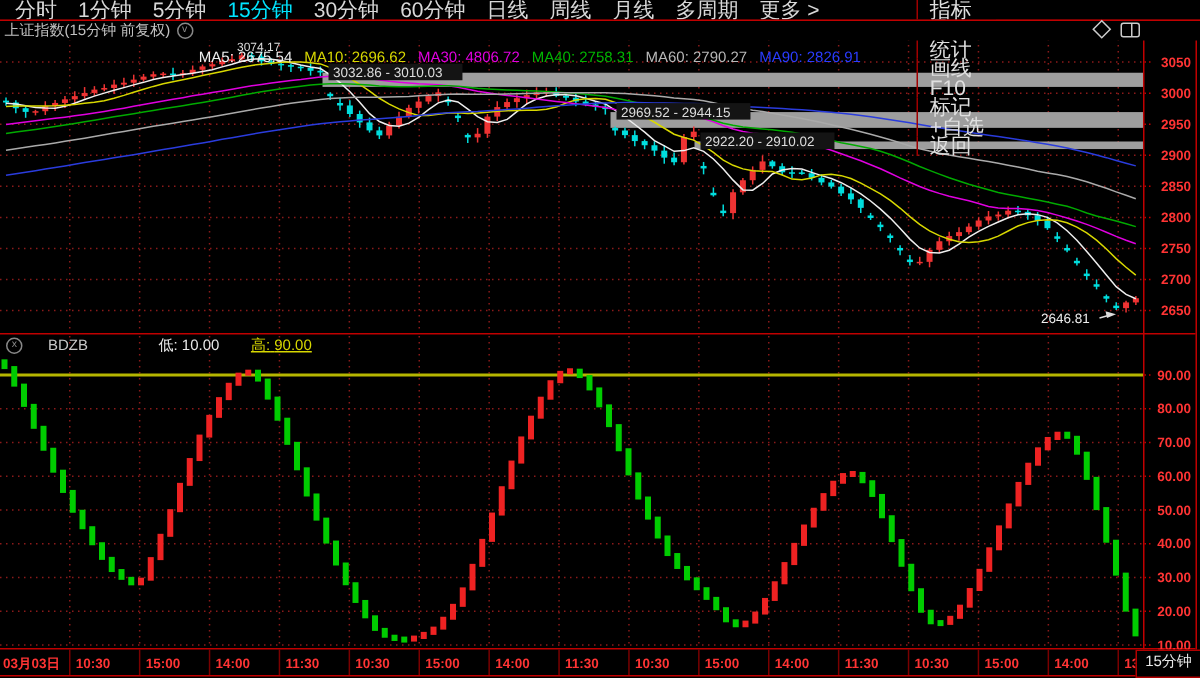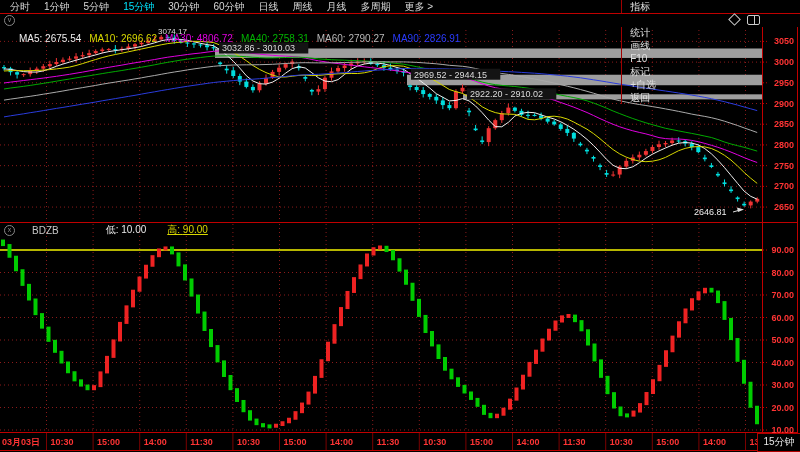--- a/index.html
+++ b/index.html
@@ -1,20 +1,20 @@
 <!DOCTYPE html>
 <html><head>
 <meta charset="utf-8">
 <style>
   html,body{margin:0;padding:0;background:#000;}
   body{position:relative;width:800px;height:452px;overflow:hidden;
        font-family:"Liberation Sans",sans-serif;-webkit-font-smoothing:none;}
   #chart-svg{position:absolute;left:0;top:0;z-index:1;}
   .row1{position:absolute;left:0;top:0;width:664px;height:13px;background:#000;z-index:3;
-        display:flex;align-items:flex-start;font-size:10px;line-height:13px;}
+        display:flex;align-items:flex-start;font-size:14px;line-height:13px;}
   .periods{display:flex;gap:0;padding-left:3px;}
   .p-item{color:#d8d8d8;padding:0 7px;cursor:default;white-space:nowrap;}
   .p-item.active{color:#00e5ff;}
   .rbtns{position:absolute;right:0;top:0;height:13px;display:flex;flex-direction:column;}
   .r-btn{color:#e0e0e0;padding:0 8px;border-left:1px solid #a00000;white-space:nowrap;}
   .row2{position:absolute;left:0;top:13px;width:800px;height:13px;background:#000;z-index:3;
         display:flex;align-items:center;font-size:10px;line-height:13px;border-top:1px solid #c00000;}
   .sym-title{color:#c0c0c0;padding-left:3px;white-space:nowrap;}
   .circle-icon{display:inline-block;width:9px;height:9px;border:1px solid #888;border-radius:50%;
         margin:0 4px;color:#888;font-size:7px;line-height:8px;text-align:center;}
@@ -585,20 +585,21 @@
       <span class="r-btn">统计</span>
       <span class="r-btn">画线</span>
       <span class="r-btn">F10</span>
       <span class="r-btn">标记</span>
       <span class="r-btn">+自选</span>
       <span class="r-btn">返回</span>
     </div>
 </div>
 
 <div class="row2">
+  <span class="sym-title">上证指数(15分钟 前复权)</span>
   <span class="circle-icon">v</span>
   <span id="ma-legend" style="display:flex;">
       <span class="ma-item" style="color: rgb(238, 238, 238);">MA5: 2675.54</span>
       <span class="ma-item" style="color: rgb(216, 216, 0);">MA10: 2696.62</span>
       <span class="ma-item" style="color: rgb(224, 0, 224);">MA30: 4806.72</span>
       <span class="ma-item" style="color: rgb(0, 180, 0);">MA40: 2758.31</span>
       <span class="ma-item" style="color: rgb(184, 184, 184);">MA60: 2790.27</span>
       <span class="ma-item" style="color: rgb(42, 60, 255);">MA90: 2826.91</span>
     </span>
 </div>

